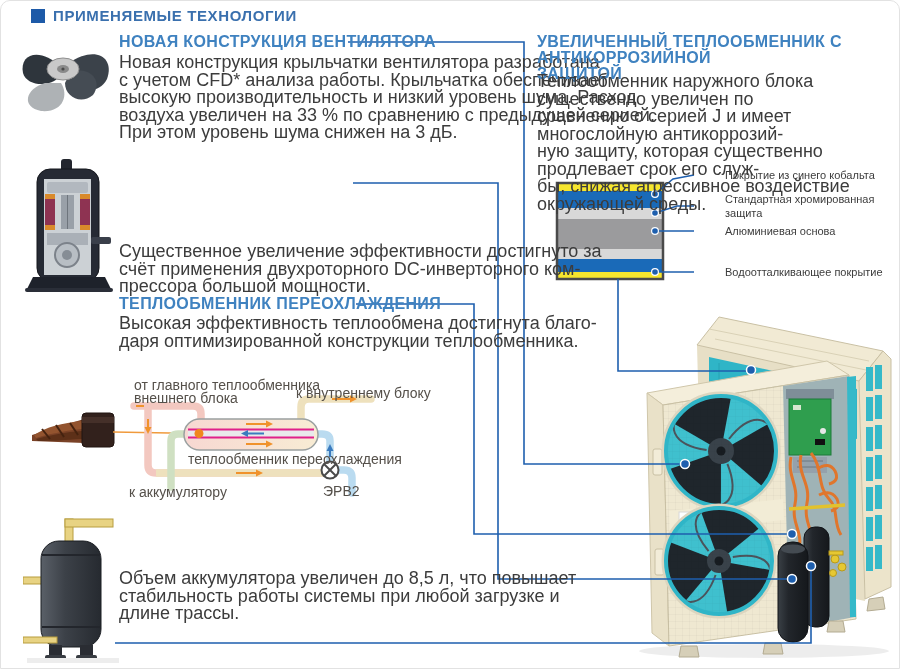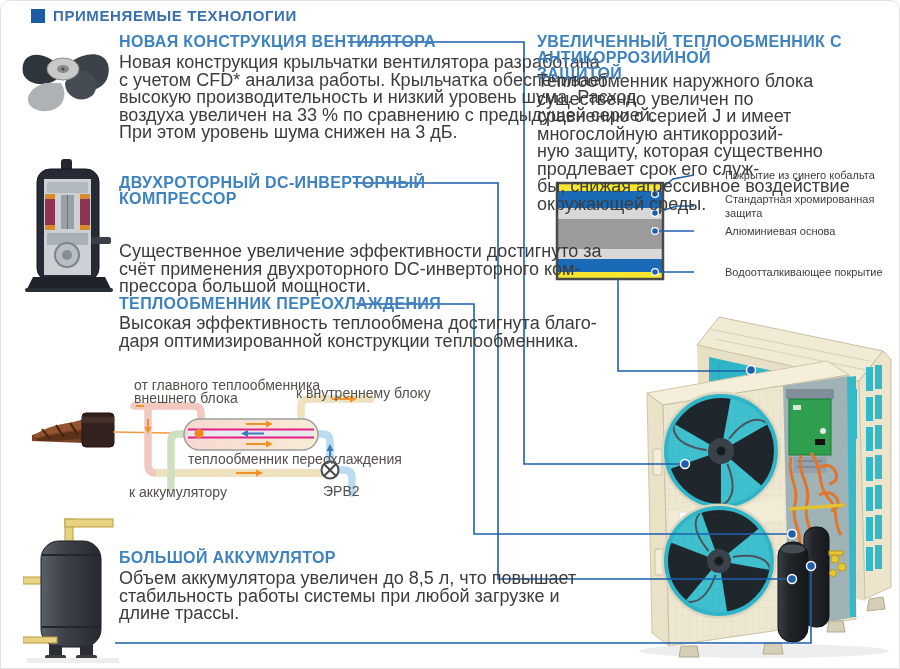--- a/index.html
+++ b/index.html
@@ -27,31 +27,28 @@
     <span class="title">ПРИМЕНЯЕМЫЕ ТЕХНОЛОГИИ</span>
   </div>
 
   <div class="abs txt heading" style="left:118px;top:33px;">НОВАЯ КОНСТРУКЦИЯ ВЕНТИЛЯТОРА</div>
   <div class="abs txt body" style="left:118px;top:53px;">Новая конструкция крыльчатки вентилятора разработана
 с учетом CFD* анализа работы. Крыльчатка обеспечивает
 высокую производительность и низкий уровень шума. Расход
 воздуха увеличен на 33 % по сравнению с предыдущей серией.
 При этом уровень шума снижен на 3 дБ.</div>
 
-  <div class="abs txt heading" style="left:118px;top:174px;">ДВУХРОТОРНЫЙ DC-ИНВЕРТОРНЫЙ
-КОМПРЕССОР</div>
   <div class="abs txt body" style="left:118px;top:211px;margin-top:31px;">Существенное увеличение эффективности достигнуто за
 счёт применения двухроторного DC-инверторного ком-
 прессора большой мощности.</div>
 
   <div class="abs txt heading" style="left:118px;top:295px;">ТЕПЛООБМЕННИК ПЕРЕОХЛАЖДЕНИЯ</div>
   <div class="abs txt body" style="left:118px;top:314px;">Высокая эффективность теплообмена достигнута благо-
 даря оптимизированной конструкции теплообменника.</div>
 
-  <div class="abs txt heading" style="left:118px;top:549px;">БОЛЬШОЙ АККУМУЛЯТОР</div>
   <div class="abs txt body" style="left:118px;top:569px;">Объем аккумулятора увеличен до 8,5 л, что повышает
 стабильность работы системы при любой загрузке и
 длине трассы.</div>
 
   <div class="abs txt heading" style="left:536px;top:33px;">УВЕЛИЧЕННЫЙ ТЕПЛООБМЕННИК С АНТИКОРРОЗИЙНОЙ
 ЗАЩИТОЙ</div>
   <div class="abs txt body" style="left:536px;top:72px;">Теплообменник наружного блока существенно увеличен по
 сравнению с серией J и имеет многослойную антикоррозий-
 ную защиту, которая существенно продлевает срок его служ-
 бы, снижая агрессивное воздействие окружающей среды.</div>

